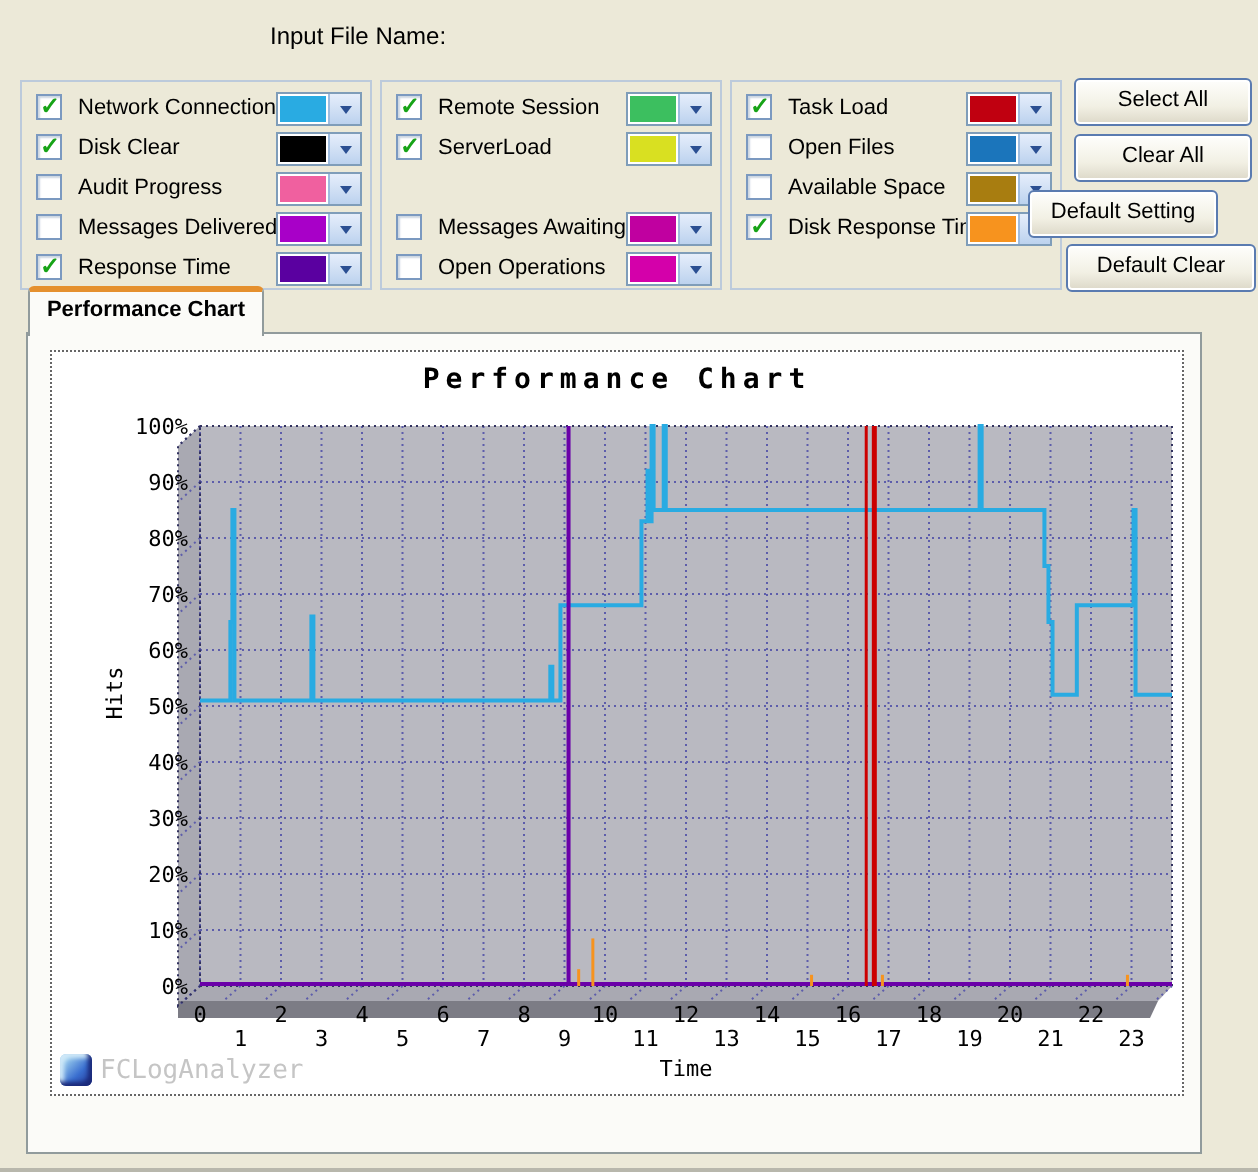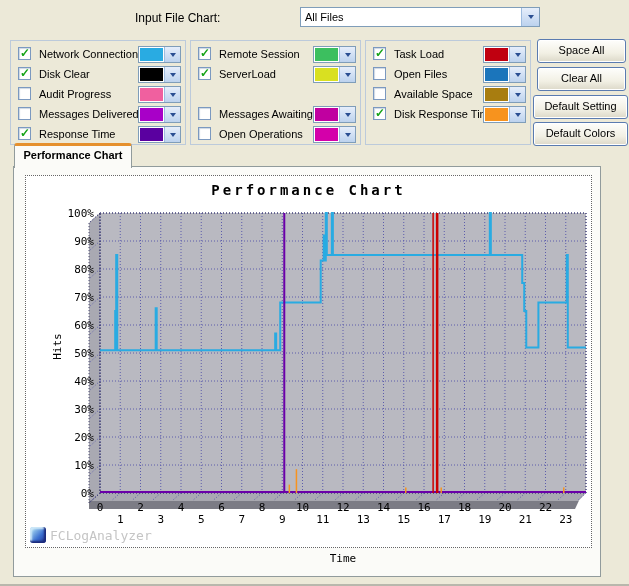--- a/index.html
+++ b/index.html
@@ -30,65 +30,59 @@
                 border:1px solid #7f9db9;box-sizing:border-box;display:flex;}
   .swatch{flex:1;margin:1px;}
   .swatch-combo .combo-arrow{width:15px;}
 
   
   .xp-btn{position:absolute;height:22px;border:1px solid #5a7bb0;border-radius:3px;
           background:linear-gradient(#fefefc,#f2f0e4 60%,#dcd8c8);
           box-shadow:inset 0 0 0 1px #fff;text-align:center;line-height:20px;cursor:default;}
   #btn0{left:537px;top:39px;width:87px;}
   #btn1{left:537px;top:67px;width:87px;}
-  #btn2{left:533px;top:95px;width:93px;}
+  #btn2{left:514px;top:95px;width:93px;}
   #btn3{left:533px;top:122px;width:93px;}
 
   
   .tab{position:absolute;left:14px;top:143px;width:118px;height:25px;z-index:2;
        background:#fbfbf8;border:1px solid #919b9c;border-bottom:none;
        border-top:3px solid #e5902e;border-radius:3px 3px 0 0;box-sizing:border-box;
        font-weight:bold;text-align:center;line-height:19px;}
   .panel{position:absolute;left:13px;top:166px;width:588px;height:411px;z-index:1;
          background:#fbfbf8;border:1px solid #919b9c;box-sizing:border-box;}
 
   
   .canvas{position:absolute;left:25px;top:175px;width:567px;height:373px;z-index:3;
           background:#fff;border:1px dotted #666;box-sizing:border-box;}
   .chart-title{position:absolute;left:0;top:6px;width:100%;text-align:center;
                font-family:"DejaVu Sans Mono",monospace;font-size:14px;font-weight:bold;letter-spacing:3px;}
   .chart-svg{position:absolute;left:0;top:0;}
   .xlabel{position:absolute;left:74px;top:352px;width:486px;text-align:center;
-          font-family:"DejaVu Sans Mono",monospace;font-size:11px;margin-top:24px;}
+          font-family:"DejaVu Sans Mono",monospace;font-size:11px;}
   .ylabel{position:absolute;left:18px;top:164px;transform:rotate(-90deg);transform-origin:center;
           font-family:"DejaVu Sans Mono",monospace;font-size:11px;}
 
   
   .logo{position:absolute;left:4px;top:351px;display:flex;align-items:flex-end;gap:4px;}
   .logo-icon{width:16px;height:16px;border-radius:3px;
              background:linear-gradient(135deg,#9fd2ef 15%,#3a6fd0 60%,#20318f);
              box-shadow:inset -2px -2px 2px #1b2a7a, inset 2px 2px 2px #cfe8f8;}
   .logo-text{font-family:"DejaVu Sans Mono",monospace;font-size:13px;color:#c5c5c5;}
   .nav-left{position:absolute;left:28px;top:555px;width:0;height:0;
             border-top:7px solid transparent;border-bottom:7px solid transparent;
             border-right:12px solid #1616c8;cursor:pointer;}
   .bottom-edge{position:absolute;left:0;bottom:0;width:100%;height:2px;background:#b8b7ac;}
 </style>
 </head>
 <body>
 
 <div class="window">
 
-  <div class="file-label">Input File Chart:</div>
-  <div class="file-combo">
-    <span class="val">All Files</span>
-    <span class="combo-arrow">
-        <span class="tri"></span>
-      </span>
-  </div>
+  <div class="file-label">Input File Name:</div>
 
   <div class="group" id="g0">
       <div class="cb-row" style="top: 3px;">
     <span class="cb">
           <span class="check">✓</span>
         </span>
     <span class="cb-label">Network Connections</span>
     <span class="swatch-combo">
       <span class="swatch" style="background: rgb(41, 171, 226);"></span>
       <span class="combo-arrow">
@@ -227,24 +221,24 @@
     <span class="cb-label">Disk Response Time</span>
     <span class="swatch-combo">
       <span class="swatch" style="background: rgb(247, 147, 30);"></span>
       <span class="combo-arrow">
             <span class="tri"></span>
           </span>
     </span>
   </div>
     </div>
 
-  <div class="xp-btn" id="btn0">Space All</div>
+  <div class="xp-btn" id="btn0">Select All</div>
   <div class="xp-btn" id="btn1">Clear All</div>
   <div class="xp-btn" id="btn2">Default Setting</div>
-  <div class="xp-btn" id="btn3">Default Colors</div>
+  <div class="xp-btn" id="btn3">Default Clear</div>
 
   <div class="tab">Performance Chart</div>
   <div class="panel"></div>
 
   <div class="canvas">
     <div class="chart-title">Performance Chart</div>
     <svg id="chart-svg" class="chart-svg" width="567" height="373">
         <polygon points="74,37 63,47 63,327 74,317" fill="#a9a9b2"></polygon>
         <polygon points="74,317 560,317 553,324.5 63,324.5" fill="#a9a9b2"></polygon>
         <polygon points="63,324.5 553,324.5 549,333 63,333" fill="#7c7c85"></polygon>

